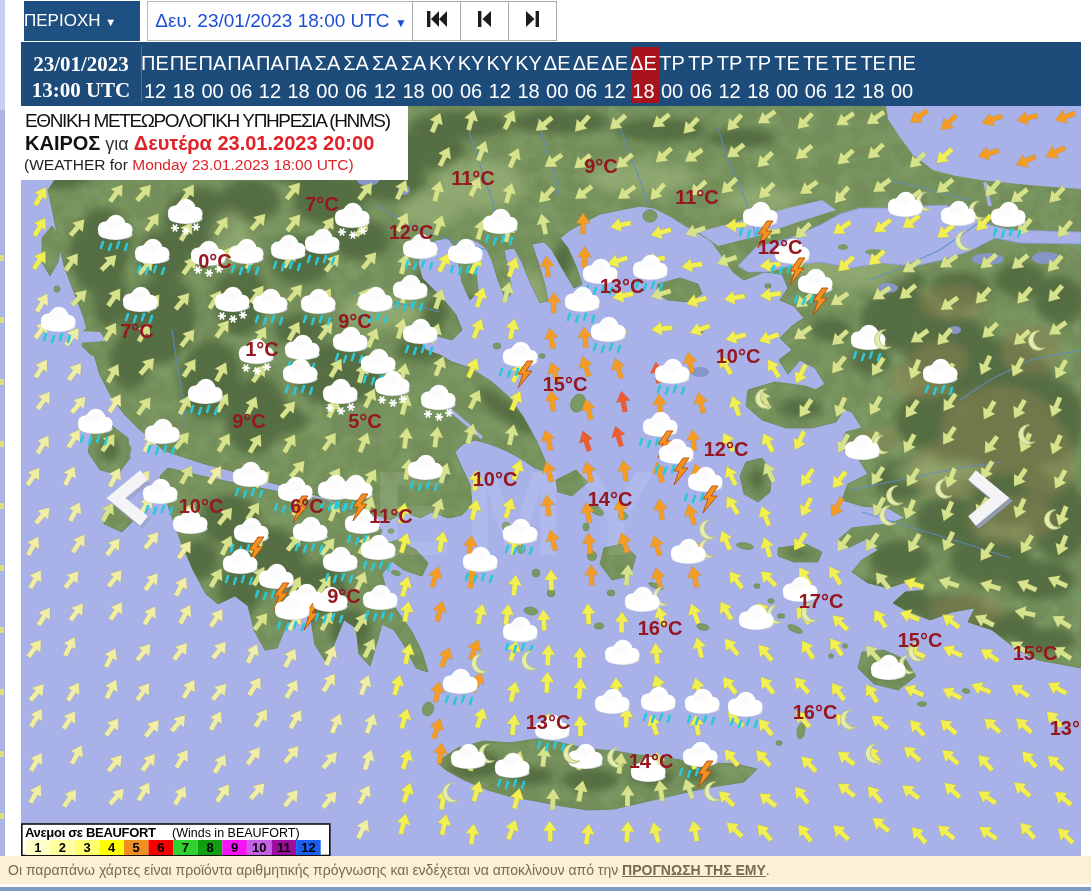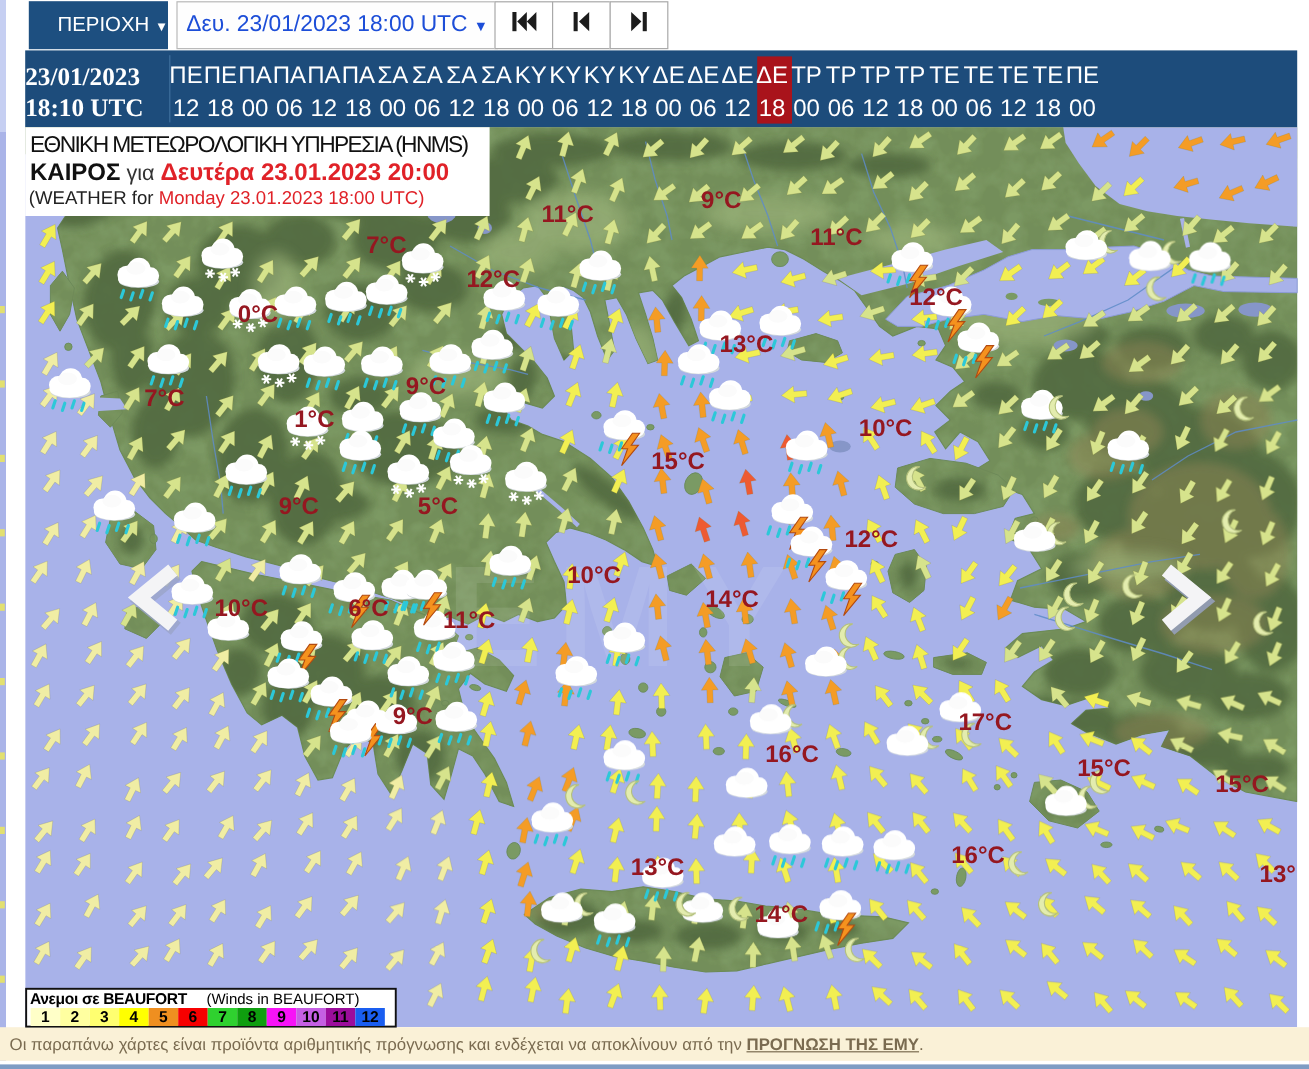--- a/index.html
+++ b/index.html
@@ -13,39 +13,39 @@
     <rect x="0" y="379" width="4" height="6" fill="#e8e463" opacity="0.9"></rect>
     <rect x="0" y="441" width="4" height="6" fill="#e8e463" opacity="0.9"></rect>
     <rect x="0" y="503" width="4" height="6" fill="#e8e463" opacity="0.9"></rect>
     <rect x="0" y="565" width="4" height="6" fill="#e8e463" opacity="0.9"></rect>
     <rect x="0" y="627" width="4" height="6" fill="#e8e463" opacity="0.9"></rect>
     <rect x="0" y="689" width="4" height="6" fill="#e8e463" opacity="0.9"></rect>
     <rect x="0" y="751" width="4" height="6" fill="#e8e463" opacity="0.9"></rect>
     <rect x="0" y="813" width="4" height="6" fill="#e8e463" opacity="0.9"></rect>
     <rect x="0" y="875" width="4" height="6" fill="#e8e463" opacity="0.9"></rect>
   </svg>
-<div style="position:absolute;left:24px;top:1px;width:116px;height:40px;background:#1d4f80;color:#fff;font-size:17px;text-align:right;line-height:40px">ΠΕΡΙΟΧΗ <span style="font-size:11px">▼</span></div>
+<div style="position:absolute;left:24px;top:1px;width:116px;height:40px;background:#1d4f80;color:#fff;font-size:17px;text-align:left;line-height:40px">ΠΕΡΙΟΧΗ <span style="font-size:11px">▼</span></div>
 <div style="position:absolute;left:147px;top:1px;width:266px;height:38px;background:#fefefe;border:1px solid #b9b9b9;color:#1d4ed8;font-size:19px;text-align:center;line-height:38px">Δευ. 23/01/2023 18:00 UTC <span style="font-size:12px">▼</span></div>
 <div style="position:absolute;left:412px;top:1px;width:47px;height:38px;background:#fff;border:1px solid #a9a9a9;text-align:center;line-height:44px"><svg width="22" height="20" viewBox="0 0 22 20">
       <rect x="1" y="2" width="3.4" height="16" fill="#1c1c1c"></rect>
       <path d="M13,2 L5,10 L13,18 Z" fill="#1c1c1c"></path>
       <path d="M21,2 L13,10 L21,18 Z" fill="#1c1c1c"></path>
     </svg></div>
 <div style="position:absolute;left:460px;top:1px;width:47px;height:38px;background:#fff;border:1px solid #a9a9a9;text-align:center;line-height:44px"><svg width="15" height="20" viewBox="0 0 15 20">
       <rect x="1" y="2" width="3.4" height="16" fill="#1c1c1c"></rect>
       <path d="M14,2 L5.5,10 L14,18 Z" fill="#1c1c1c"></path>
     </svg></div>
 <div style="position:absolute;left:508px;top:1px;width:47px;height:38px;background:#fff;border:1px solid #a9a9a9;text-align:center;line-height:44px"><svg width="15" height="20" viewBox="0 0 15 20">
       <rect x="10.6" y="2" width="3.4" height="16" fill="#1c1c1c"></rect>
       <path d="M1,2 L9.5,10 L1,18 Z" fill="#1c1c1c"></path>
     </svg></div>
 <div style="position:absolute;left:21px;top:42px;width:1060px;height:64px;background:#1d4c7b"></div>
-<div style="position:absolute;left:21px;top:42px;width:120px;height:64px;color:#fff;font-family:'Liberation Serif',serif;font-weight:bold;font-size:21px;text-align:left;line-height:26px">
+<div style="position:absolute;left:21px;top:42px;width:120px;height:64px;color:#fff;font-family:'Liberation Serif',serif;font-weight:bold;font-size:21px;text-align:center;line-height:26px">
     <div style="margin-top:9px">23/01/2023</div>
-    <div>18:10 UTC</div>
+    <div>13:00 UTC</div>
   </div>
 <div style="position:absolute;left:141px;top:46px;width:1px;height:56px;background:#3f6f9d"></div>
 <div style="position:absolute;left:631px;top:47px;width:29px;height:56px;background:#a9131b"></div>
 <div class="hc" style="left:155.0px;top:52px">ΠΕ</div>
 <div class="hc" style="left:155.0px;top:80px">12</div>
 <div class="hc" style="left:183.7px;top:52px">ΠΕ</div>
 <div class="hc" style="left:183.7px;top:80px">18</div>
 <div class="hc" style="left:212.5px;top:52px">ΠΑ</div>
 <div class="hc" style="left:212.5px;top:80px">00</div>
 <div class="hc" style="left:241.2px;top:52px">ΠΑ</div>

